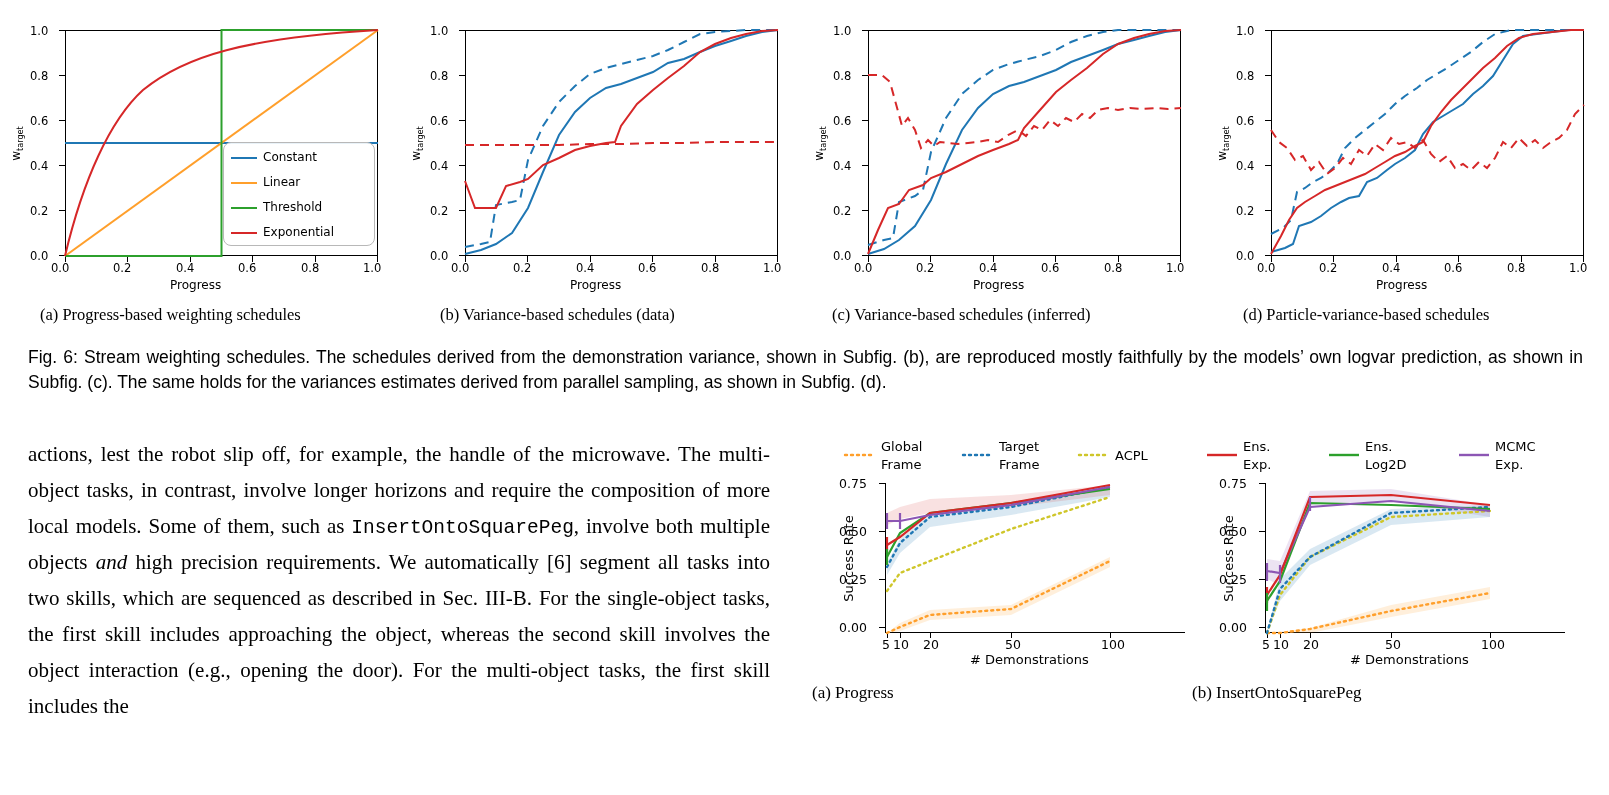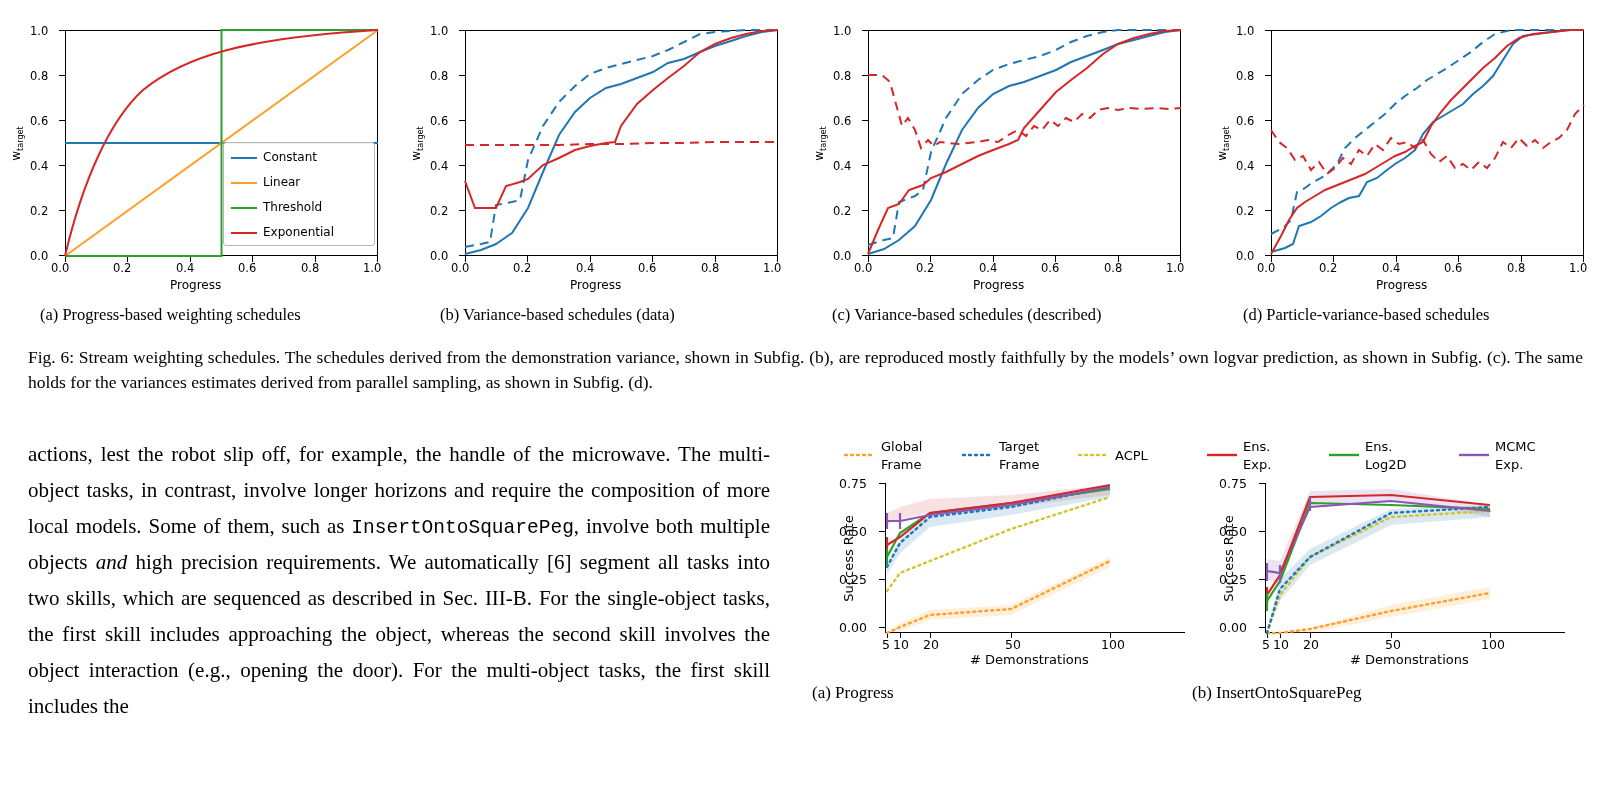--- a/index.html
+++ b/index.html
@@ -19,28 +19,28 @@
           box-sizing:border-box; }
   .axes.full { border:1.3px solid #000; }
   .tick { position:absolute; background:#000; }
   .ticklabel { position:absolute; font-family:"DejaVu Sans", sans-serif; color:#000;
                white-space:nowrap; }
   .axlabel { position:absolute; font-family:"DejaVu Sans", sans-serif; color:#000;
              white-space:nowrap; text-align:center; }
   .ylabel { position:absolute; font-family:"DejaVu Sans", sans-serif; color:#000;
             white-space:nowrap; transform-origin:center center; }
   .legendbox { position:absolute; border:1px solid #b8b8b8; background:rgba(255,255,255,0.9);
-               border-radius:3px; box-sizing:border-box; }
+               border-radius:8px; box-sizing:border-box; }
   .legitem { position:absolute; font-family:"DejaVu Sans", sans-serif; white-space:nowrap; }
   .legline { position:absolute; height:0; border-top-width:2px; border-top-style:solid; }
   svg { display:block; overflow:visible; }
 
   
   .subcap { position:absolute; font-family:"Liberation Serif", serif; white-space:nowrap; }
-  .figcap { position:absolute; font-family:Liberation Serif, serif; text-align:justify; }
+  .figcap { position:absolute; font-family:Liberation Sans, sans-serif; text-align:justify; }
   .bodytext { position:absolute; font-family:"Liberation Serif", serif; text-align:justify; }
   .mono { font-family:"Liberation Mono", monospace; font-size:0.93em; }
   .ital { font-style:italic; }
   .sub { font-size:0.68em; vertical-align:-0.25em; }
 </style>
 </head>
 <body>
 
 <div class="page">
 
@@ -269,21 +269,21 @@
       <path d="M0,100 L8,112 L16,118 L24,130 L32,126 L40,140 L48,132 L56,144 L64,138 L72,128
                L80,134 L88,120 L96,126 L104,114 L112,120 L120,108 L128,114 L136,112 L144,118
                L152,110 L160,124 L168,132 L176,126 L184,138 L192,134 L200,140 L208,132 L216,138
                L224,128 L232,112 L240,118 L248,108 L256,116 L264,110 L272,118 L280,112 L288,108
                L296,100 L304,84 L313,75" stroke="#d62728" stroke-width="2" fill="none" stroke-dasharray="9,6"></path>
     </svg>
   </div>
 
   <div class="subcap" style="left:40px;  top:305px; font-size:16.5px;">(a) Progress-based weighting schedules</div>
   <div class="subcap" style="left:440px; top:305px; font-size:16.5px;">(b) Variance-based schedules (data)</div>
-  <div class="subcap" style="left:832px; top:305px; font-size:16.5px;">(c) Variance-based schedules (described)</div>
+  <div class="subcap" style="left:832px; top:305px; font-size:16.5px;">(c) Variance-based schedules (inferred)</div>
   <div class="subcap" style="left:1243px; top:305px; font-size:16.5px;">(d) Particle-variance-based schedules</div>
 
   <div class="figcap" style="left:28px; top:345px; width:1555px; font-size:17.5px; line-height:1.42;">Fig. 6: Stream weighting schedules. The schedules derived from the demonstration variance, shown in Subfig. (b), are reproduced mostly faithfully by the models’ own logvar prediction, as shown in Subfig. (c). The same holds for the variances estimates derived from parallel sampling, as shown in Subfig. (d).</div>
 
   <div class="bodytext" style="left:28px; top:437px; width:742px; font-size:21px; line-height:1.71;">actions, lest the robot slip off, for example, the handle of the microwave. The multi-object tasks, in contrast, involve longer horizons and require the composition of more local models. Some of them, such as <span class="mono">InsertOntoSquarePeg</span>, involve both multiple objects <span class="ital">and</span> high precision requirements. We automatically [6] segment all tasks into two skills, which are sequenced as described in Sec. III-B. For the single-object tasks, the first skill includes approaching the object, whereas the second skill involves the object interaction (e.g., opening the door). For the multi-object tasks, the first skill includes the</div>
 
   <div class="plot" style="left:815px; top:437px; width:375px; height:230px;">
 
     <div style="position:absolute; left:28px; top:0px;">
       <svg width="345" height="42" viewBox="0 0 345 42">

